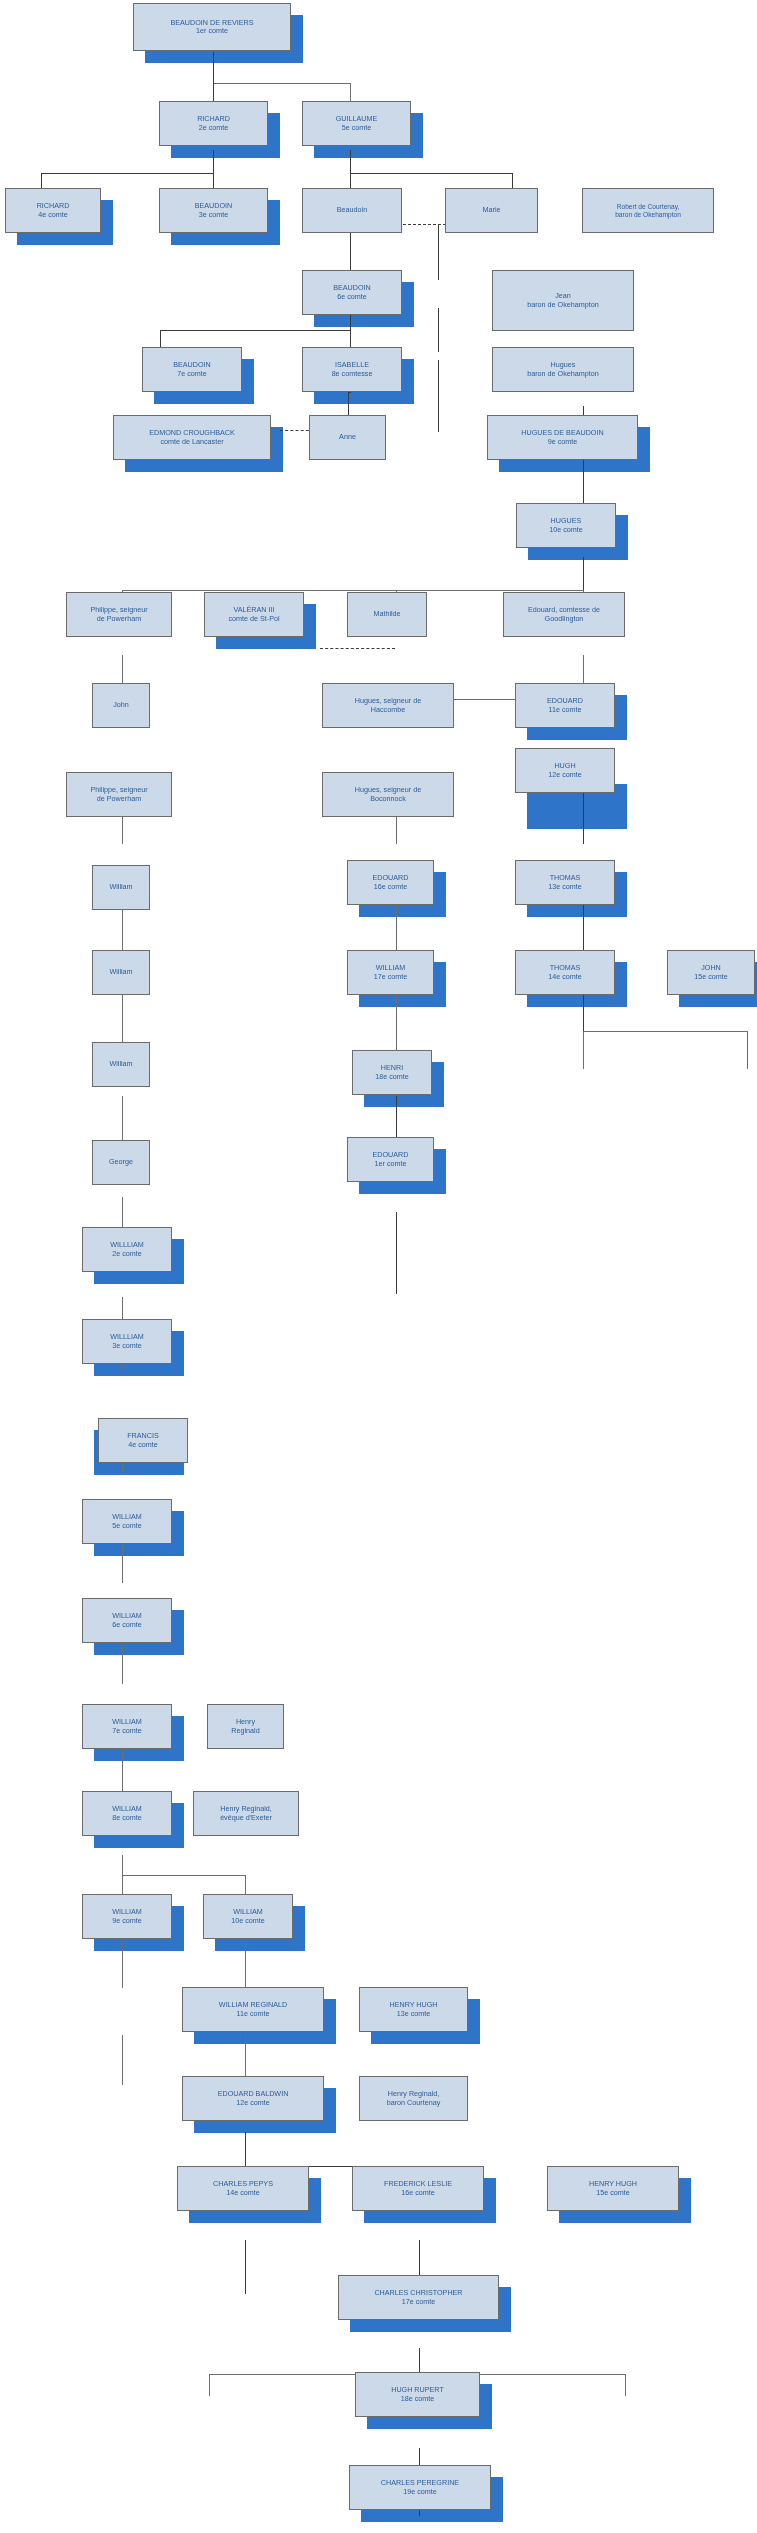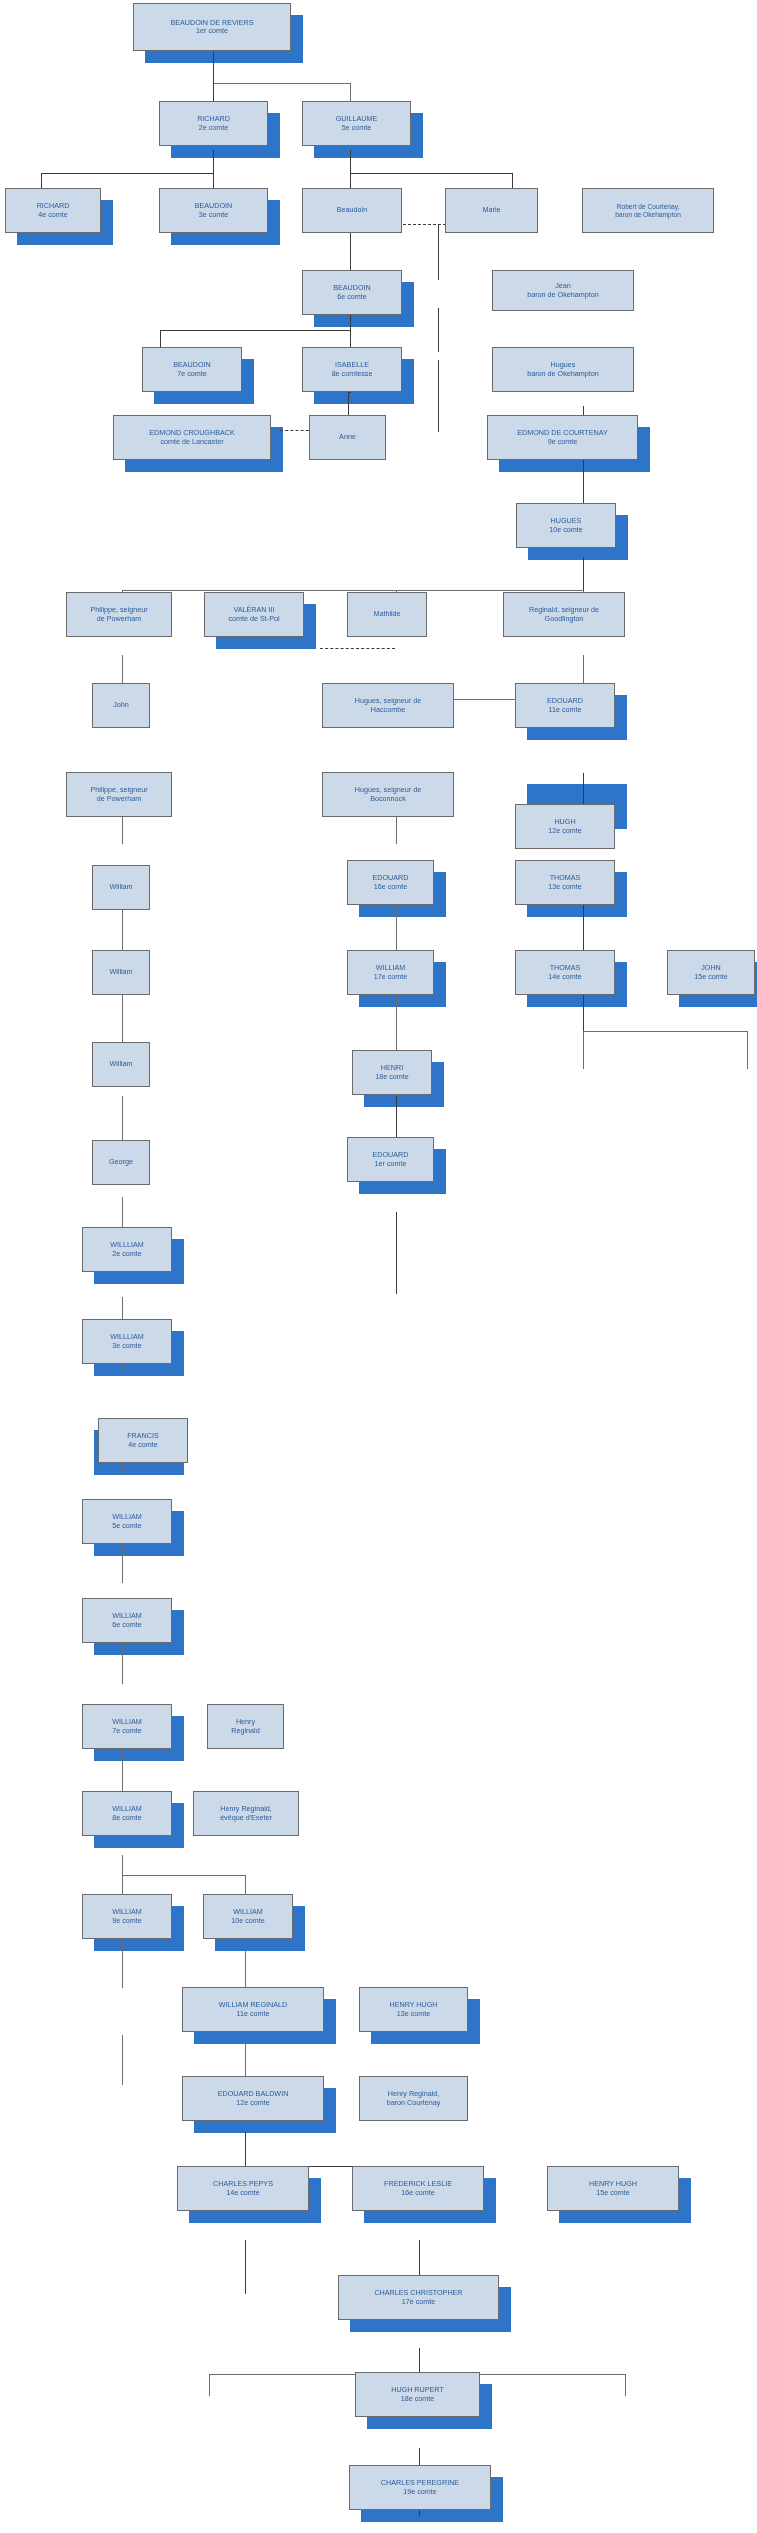--- a/index.html
+++ b/index.html
@@ -209,21 +209,21 @@
       </div>
       <div class="node wrap t11" style="left: 582px; top: 188px; width: 132px; height: 45px;">
         <span class="l1">Robert de Courtenay,</span>
         <span class="l2">baron de Okehampton</span>
       </div>
       <div class="shadow" style="left: 314px; top: 282px; width: 100px; height: 45px;"></div>
       <div class="node t12" style="left: 302px; top: 270px; width: 100px; height: 45px;">
         <span class="l1">BEAUDOIN</span>
         <span class="l2">6e comte</span>
       </div>
-      <div class="node t12" style="left: 492px; top: 270px; width: 142px; height: 41px;">
+      <div class="node t12" style="left: 492px; top: 270px; width: 142px; height: 61px;">
         <span class="l1">Jean</span>
         <span class="l2">baron de Okehampton</span>
       </div>
       <div class="shadow" style="left: 154px; top: 359px; width: 100px; height: 45px;"></div>
       <div class="node t12" style="left: 142px; top: 347px; width: 100px; height: 45px;">
         <span class="l1">BEAUDOIN</span>
         <span class="l2">7e comte</span>
       </div>
       <div class="shadow" style="left: 314px; top: 359px; width: 100px; height: 45px;"></div>
       <div class="node t12" style="left: 302px; top: 347px; width: 100px; height: 45px;">
@@ -237,42 +237,42 @@
       <div class="shadow" style="left: 125px; top: 427px; width: 158px; height: 45px;"></div>
       <div class="node t12" style="left: 113px; top: 415px; width: 158px; height: 45px;">
         <span class="l1">EDMOND CROUGHBACK</span>
         <span class="l2">comte de Lancaster</span>
       </div>
       <div class="node t12" style="left: 309px; top: 415px; width: 77px; height: 45px;">
         <span class="l1">Anne</span>
       </div>
       <div class="shadow" style="left: 499px; top: 427px; width: 151px; height: 45px;"></div>
       <div class="node t12" style="left: 487px; top: 415px; width: 151px; height: 45px;">
-        <span class="l1">EDMOND DE COURTENAY</span>
+        <span class="l1">HUGUES DE BEAUDOIN</span>
         <span class="l2">9e comte</span>
       </div>
       <div class="shadow" style="left: 528px; top: 515px; width: 100px; height: 45px;"></div>
       <div class="node t12" style="left: 516px; top: 503px; width: 100px; height: 45px;">
         <span class="l1">HUGUES</span>
         <span class="l2">10e comte</span>
       </div>
       <div class="node t12" style="left: 66px; top: 592px; width: 106px; height: 45px;">
         <span class="l1">Philippe, seigneur</span>
         <span class="l2">de Powerham</span>
       </div>
       <div class="shadow" style="left: 216px; top: 604px; width: 100px; height: 45px;"></div>
       <div class="node t12" style="left: 204px; top: 592px; width: 100px; height: 45px;">
         <span class="l1">VALÉRAN III</span>
         <span class="l2">comte de St-Pol</span>
       </div>
       <div class="node t12" style="left: 347px; top: 592px; width: 80px; height: 45px;">
         <span class="l1">Mathilde</span>
       </div>
       <div class="node t12" style="left: 503px; top: 592px; width: 122px; height: 45px;">
-        <span class="l1">Reginald, seigneur de</span>
+        <span class="l1">Edouard, comtesse de</span>
         <span class="l2">Goodlington</span>
       </div>
       <div class="node t12" style="left: 92px; top: 683px; width: 58px; height: 45px;">
         <span class="l1">John</span>
       </div>
       <div class="node t12" style="left: 322px; top: 683px; width: 132px; height: 45px;">
         <span class="l1">Hugues, seigneur de</span>
         <span class="l2">Haccombe</span>
       </div>
       <div class="shadow" style="left: 527px; top: 695px; width: 100px; height: 45px;"></div>
@@ -282,21 +282,21 @@
       </div>
       <div class="node t12" style="left: 66px; top: 772px; width: 106px; height: 45px;">
         <span class="l1">Philippe, seigneur</span>
         <span class="l2">de Powerham</span>
       </div>
       <div class="node t12" style="left: 322px; top: 772px; width: 132px; height: 45px;">
         <span class="l1">Hugues, seigneur de</span>
         <span class="l2">Boconnock</span>
       </div>
       <div class="shadow" style="left: 527px; top: 784px; width: 100px; height: 45px;"></div>
-      <div class="node t12" style="left: 515px; top: 804px; width: 100px; height: 45px;">
+      <div class="node t12" style="left: 515px; top: 748px; width: 100px; height: 45px;">
         <span class="l1">HUGH</span>
         <span class="l2">12e comte</span>
       </div>
       <div class="node t12" style="left: 92px; top: 865px; width: 58px; height: 45px;">
         <span class="l1">William</span>
       </div>
       <div class="shadow" style="left: 359px; top: 872px; width: 87px; height: 45px;"></div>
       <div class="node t12" style="left: 347px; top: 860px; width: 87px; height: 45px;">
         <span class="l1">EDOUARD</span>
         <span class="l2">16e comte</span>

